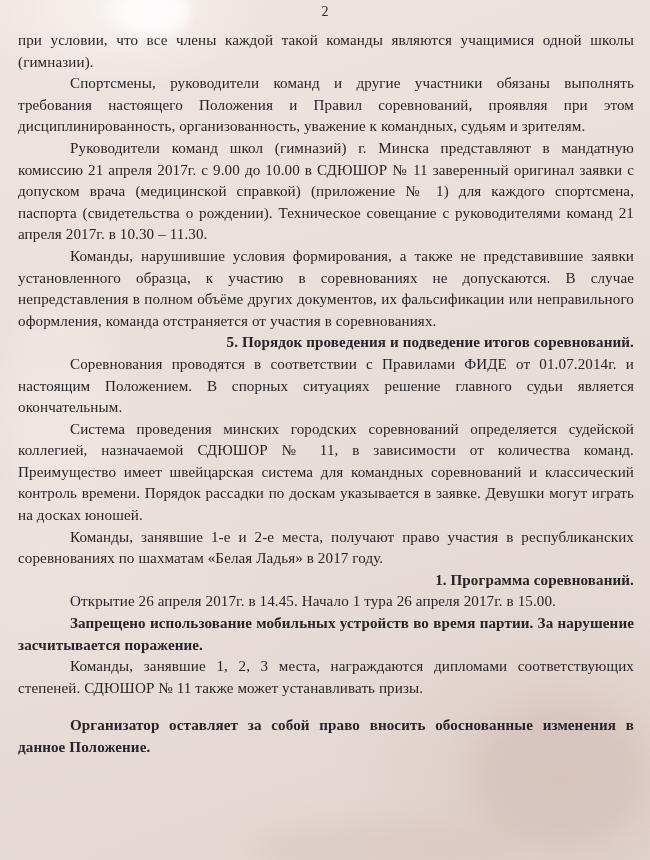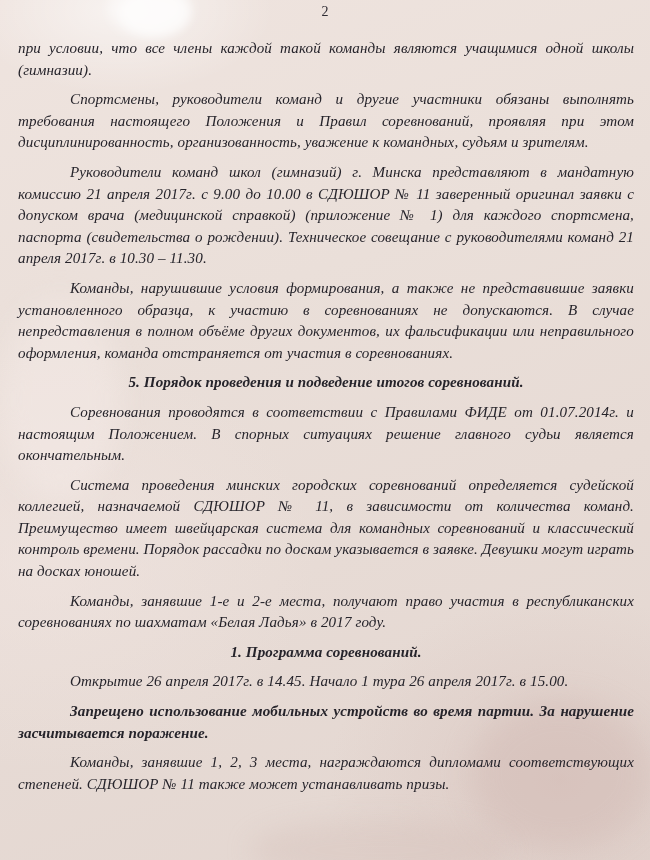--- a/index.html
+++ b/index.html
@@ -48,32 +48,31 @@
   .content {
     position: absolute;
     left: 18px;
     top: 30px;
     width: 616px;
     color: #26242b;
     font-size: 15.1px;
     line-height: 21.6px;
   }
   p {
-    margin: 8px 0 0 0;
+    margin: 0 0 0 0;
     text-align: justify;
     text-justify: inter-word;
     letter-spacing: 0.1px;
-    font-style: italic;
   }
   p.ind { text-indent: 52px; }
   p.noind { text-indent: 0; }
   .heading {
     font-weight: bold;
     text-indent: 0;
-    text-align: center;
+    text-align: right;
   }
   .heading-ind { font-weight: bold; text-indent: 52px; text-align: justify; }
   .gap-md { height: 16px; }
   .bigblur {
     position: absolute;
     left: 120px;
     top: -10px;
     width: 70px;
     height: 46px;
     border-radius: 50%;
@@ -99,16 +98,17 @@
     <p class="ind">Команды, нарушившие условия формирования, а также не представившие заявки установленного образца, к участию в соревнованиях не допускаются. В случае непредставления в полном объёме других документов, их фальсификации или неправильного оформления, команда отстраняется от участия в соревнованиях.</p>
     <p class="heading">5. Порядок проведения и подведение итогов соревнований.</p>
     <p class="ind">Соревнования проводятся в соответствии с Правилами ФИДЕ от 01.07.2014г. и настоящим Положением. В спорных ситуациях решение главного судьи является окончательным.</p>
     <p class="ind">Система проведения минских городских соревнований определяется судейской коллегией, назначаемой СДЮШОР № 11, в зависимости от количества команд. Преимущество имеет швейцарская система для командных соревнований и классический контроль времени. Порядок рассадки по доскам указывается в заявке. Девушки могут играть на досках юношей.</p>
     <p class="ind">Команды, занявшие 1-е и 2-е места, получают право участия в республиканских соревнованиях по шахматам «Белая Ладья» в 2017 году.</p>
     <p class="heading">1. Программа соревнований.</p>
     <p class="ind">Открытие 26 апреля 2017г. в 14.45. Начало 1 тура 26 апреля 2017г. в 15.00.</p>
     <p class="heading-ind">Запрещено использование мобильных устройств во время партии. За нарушение засчитывается поражение.</p>
     <p class="ind">Команды, занявшие 1, 2, 3 места, награждаются дипломами соответствующих степеней. СДЮШОР № 11 также может устанавливать призы.</p>
     <div class="gap-md"></div>
+    <p class="heading-ind">Организатор оставляет за собой право вносить обоснованные изменения в данное Положение.</p>
   </div>
 
   <div class="bigblur"></div>
 </div>
 
 </body></html>

